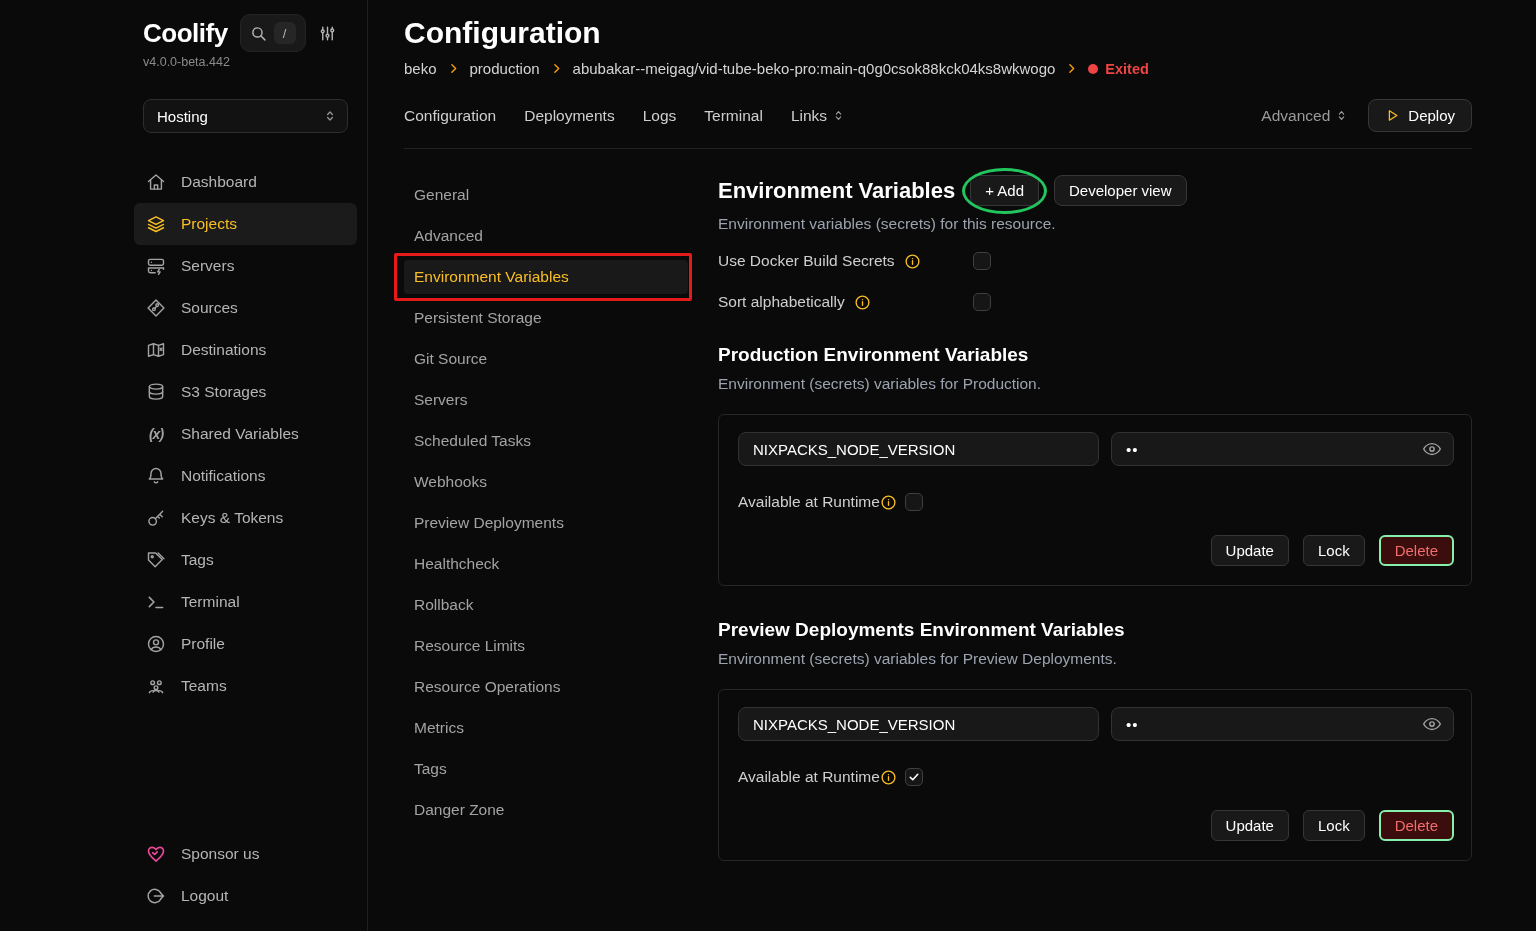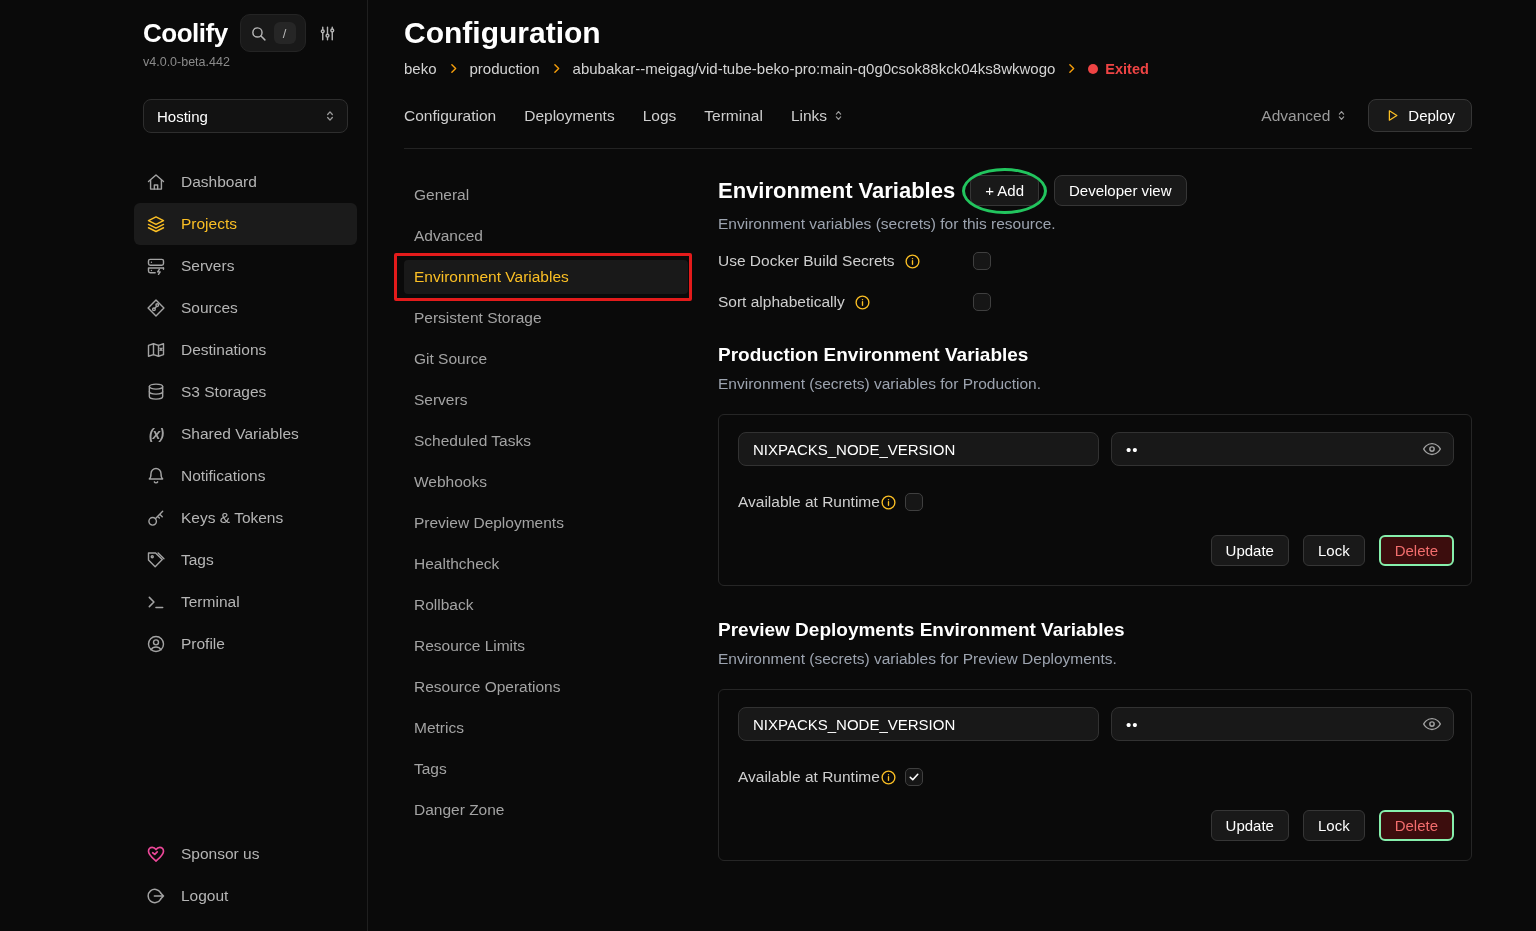--- a/index.html
+++ b/index.html
@@ -235,20 +235,31 @@
       <div class="nav-item">
         <span class="icon">
             <svg width="20" height="20" viewBox="0 0 24 24" fill="none" stroke="currentColor" stroke-width="1.7" stroke-linecap="round" stroke-linejoin="round">
               <circle cx="12" cy="12" r="9"></circle>
               <circle cx="12" cy="10" r="3"></circle>
               <path d="M6 19a7 7 0 0 1 12 0"></path>
             </svg>
           </span>
         <span>Profile</span>
       </div>
+      <div class="nav-item">
+        <span class="icon">
+            <svg width="20" height="20" viewBox="0 0 24 24" fill="none" stroke="currentColor" stroke-width="1.7" stroke-linecap="round" stroke-linejoin="round">
+              <circle cx="8" cy="8" r="2.2"></circle>
+              <circle cx="16" cy="8" r="2.2"></circle>
+              <circle cx="12" cy="14" r="2.2"></circle>
+              <path d="M4 20a4.5 4.5 0 0 1 6-2M14 18a4.5 4.5 0 0 1 6 2M8.5 19.5a4 4 0 0 1 7 0"></path>
+            </svg>
+          </span>
+        <span>Teams</span>
+      </div>
     </nav>
 
     <div class="nav-footer">
       <div class="nav-item">
         <span class="icon pink">
             <svg width="20" height="20" viewBox="0 0 24 24" fill="none" stroke="currentColor" stroke-width="2" stroke-linecap="round" stroke-linejoin="round">
               <path d="M12 20.5C7 16 3 12.8 3 8.6 3 6 5 4 7.5 4c1.8 0 3.4 1 4.5 2.6C13.1 5 14.7 4 16.5 4 19 4 21 6 21 8.6c0 4.2-4 7.4-9 11.9z"></path>
               <path d="M8 10.5l2.5 2 3-3"></path>
             </svg>
           </span>

